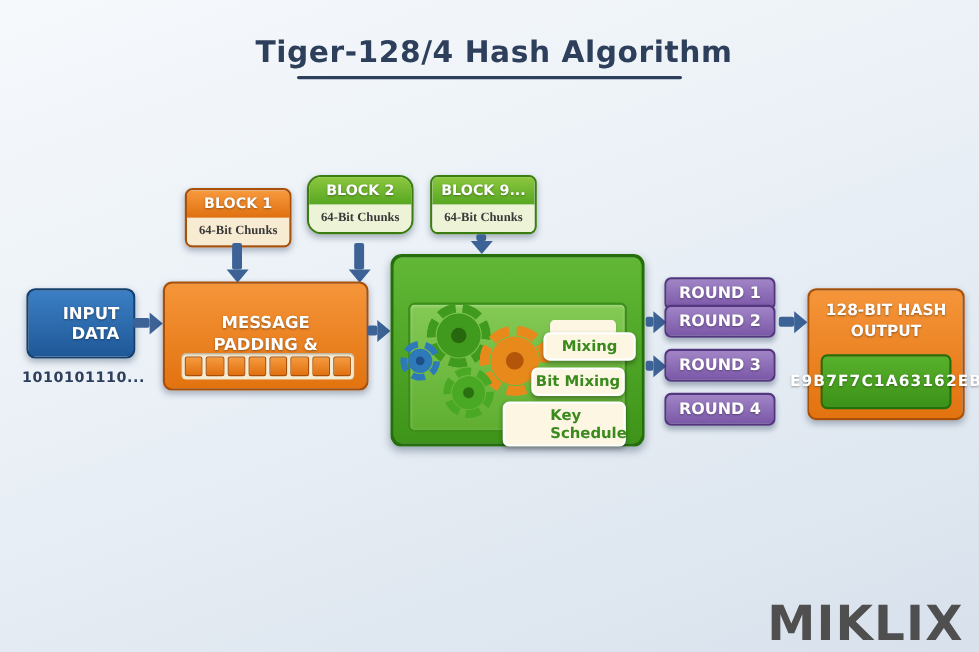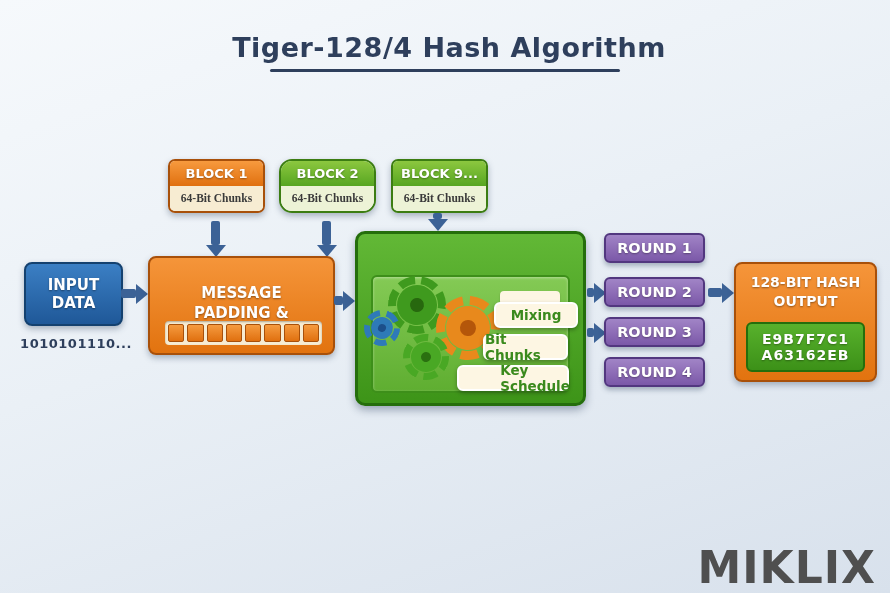--- a/index.html
+++ b/index.html
@@ -32,21 +32,21 @@
   .arr-d::after {
     content:""; position:absolute; top:100%; left:50%; transform:translateX(-50%);
     border-top:12px solid var(--arrow,#3c6296);
     border-left:10px solid transparent; border-right:10px solid transparent;
   }
   
   .block {
     position:absolute; width:97px; border-radius:7px; overflow:hidden;
     border:2px solid; box-shadow:0 3px 6px rgba(40,60,90,.35); box-sizing:border-box;
   }
-  .block--orange { border-color:#a8500a; }
+  .block--orange { border-color:#a8500a;margin-top:12px; }
   .block--orange .block-header { background:linear-gradient(180deg,#f79a3e,#e0700f); }
   .block--orange .block-body   { background:#f7ecd2; }
   .block--green  { border-color:#3c7d12; }
   .block--green .block-header  { background:linear-gradient(180deg,#8cc73f,#57a621); }
   .block--green .block-body    { background:#edf3d6; }
   .block-header {
     color:#fff; font-weight:bold; font-size:13px; text-align:center;
     padding:5px 0; text-shadow:0 1px 2px rgba(0,0,0,.35);
   }
   .block-body {
@@ -54,21 +54,21 @@
   }
   
   .input-box {
     position:absolute; left:24px; top:262px; width:99px; height:64px;
     background:linear-gradient(180deg,#3b7fc4,#1f5898);
     border:2px solid #14416f; border-radius:8px; box-sizing:border-box;
     color:#fff; font-weight:bold; font-size:15px; text-align:center;
     display:flex; align-items:center; justify-content:center;
     text-shadow:0 1px 2px rgba(0,0,0,.4); box-shadow:0 3px 6px rgba(40,60,90,.35);
   }
-  .input-box span { width:70px; }
+  .input-box span { width:70px;text-align:right; }
   .binary-text {
     position:absolute; left:16px; top:336px; width:120px; text-align:center;
     font-size:13px; font-weight:bold; color:var(--ink,#2e3f5c); letter-spacing:0.5px;
   }
   
   .padding-box {
     position:absolute; left:148px; top:256px; width:187px; height:99px;
     background:linear-gradient(180deg,#f5953a,#e2730f);
     border:2px solid #a8500a; border-radius:8px; box-sizing:border-box;
     box-shadow:0 3px 6px rgba(40,60,90,.35);
@@ -138,21 +138,21 @@
   }
   .output-label {
     margin-top:9px; text-align:center; color:#fff; font-weight:bold; font-size:14px;
     line-height:1.35; text-shadow:0 1px 2px rgba(0,0,0,.4); padding:0 8px;
   }
   .output-hash {
     position:absolute; left:10px; top:58px; width:119px; height:50px;
     background:linear-gradient(180deg,#58b12c,#3c9118);
     border:2px solid #256e0c; border-radius:6px; box-sizing:border-box;
     color:#fff; font-weight:bold; font-size:14px; letter-spacing:1px;
-    display:flex; flex-direction:column; align-items:center; justify-content:center;
+    display:flex; flex-direction:row; align-items:center; justify-content:center;
     text-shadow:0 1px 2px rgba(0,0,0,.35);
   }
   
   .brand { position:absolute; right:14px; top:518px; text-align:right;margin-top:28px; }
   .brand-name {
     font-size:44px; font-weight:bold; color:#4f4f4f; letter-spacing:1px; line-height:1;
   }
   .brand-line { height:4px; background:#4f4f4f; width:178px; margin:3px 0 4px auto; }
   .brand-url { font-size:15px; font-weight:bold; color:#3e3e3e; }
 </style>
@@ -205,27 +205,27 @@
   <div class="hash-box">
     <div class="hash-panel"></div>
   </div>
   <div class="gear" style="left:388px; top:276px; width:58px; height:58px; border-width:8px; --gc:#3f9a1e; --gh:#27680e; transform:rotate(10deg);"></div>
   <div class="gear" style="left:364px; top:310px; width:36px; height:36px; border-width:6px; --gc:#2e7ab8; --gh:#1c4f8a; transform:rotate(20deg);"></div>
   <div class="gear" style="left:436px; top:296px; width:64px; height:64px; border-width:9px; --gc:#e8891c; --gh:#b4560a; transform:rotate(5deg);"></div>
   <div class="gear" style="left:403px; top:334px; width:46px; height:46px; border-width:7px; --gc:#49a824; --gh:#2a7010; transform:rotate(28deg);"></div>
 
   <div class="partial-label"></div>
   <div class="op-label" style="left:494px; top:302px; width:84px; height:26px;">Mixing</div>
-  <div class="op-label" style="left:483px; top:334px; width:85px; height:26px;">Bit Chunks</div>
-  <div class="op-label" style="left:457px; top:365px; width:112px; height:26px;padding-left:44px;">Key Schedule</div>
+  <div class="op-label" style="left:483px; top:334px; width:85px; height:26px;">Bit Mixing</div>
+  <div class="op-label" style="left:457px; top:365px; width:112px; height:41px;padding-left:44px;">Key Schedule</div>
 
   <div class="arr-r" style="left:587px; top:288px; width:7px;"></div>
   <div class="arr-r" style="left:587px; top:328px; width:7px;"></div>
 
-  <div class="round" style="top:233px;">ROUND 1</div>
+  <div class="round" style="top:252px;">ROUND 1</div>
   <div class="round" style="top:277px;">ROUND 2</div>
   <div class="round" style="top:317px;">ROUND 3</div>
   <div class="round" style="top:357px;">ROUND 4</div>
 
   <div class="arr-r" style="left:708px; top:288px; width:14px;"></div>
 
   <div class="output-box">
     <div class="output-label">128-BIT HASH OUTPUT</div>
     <div class="output-hash">
       <span>E9B7F7C1</span>

